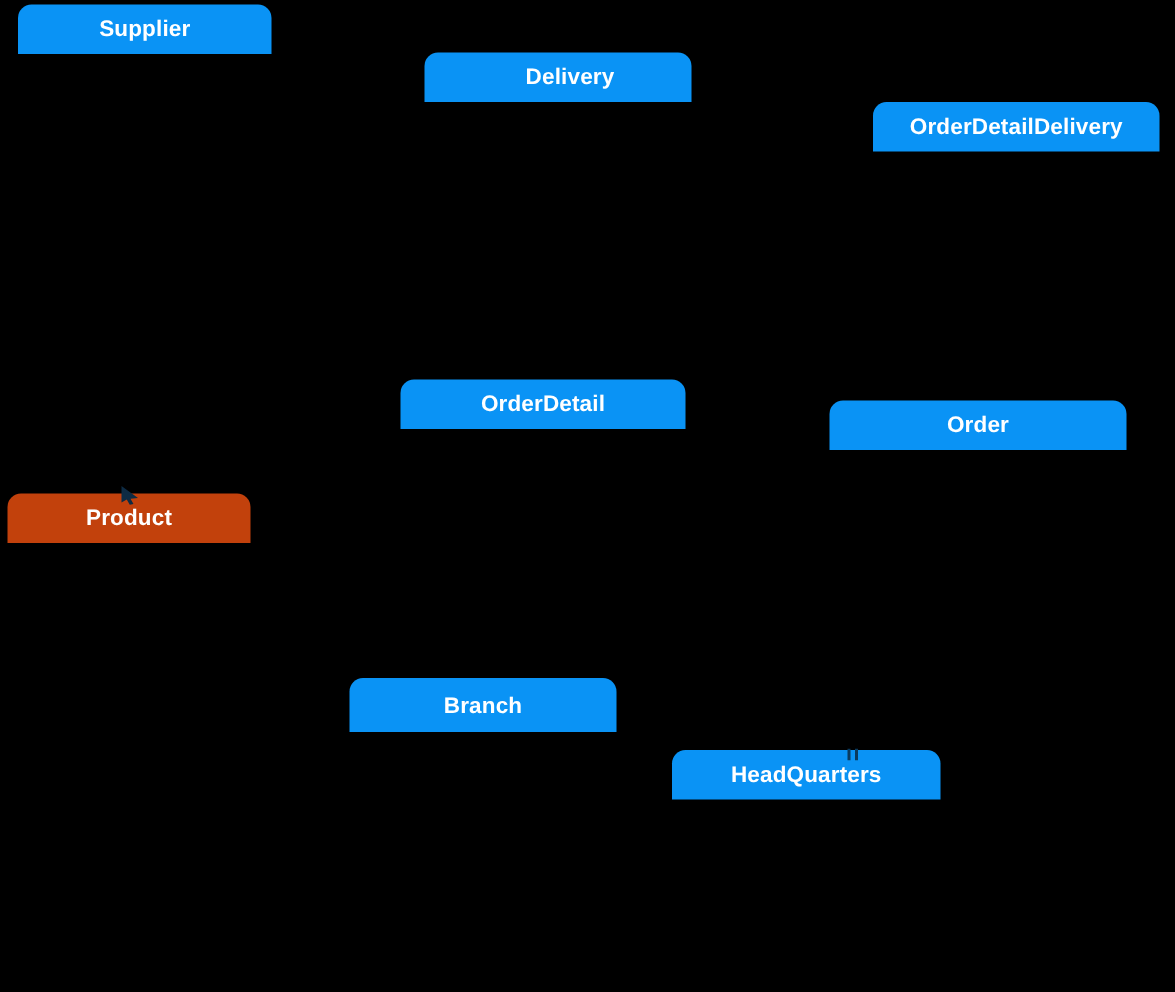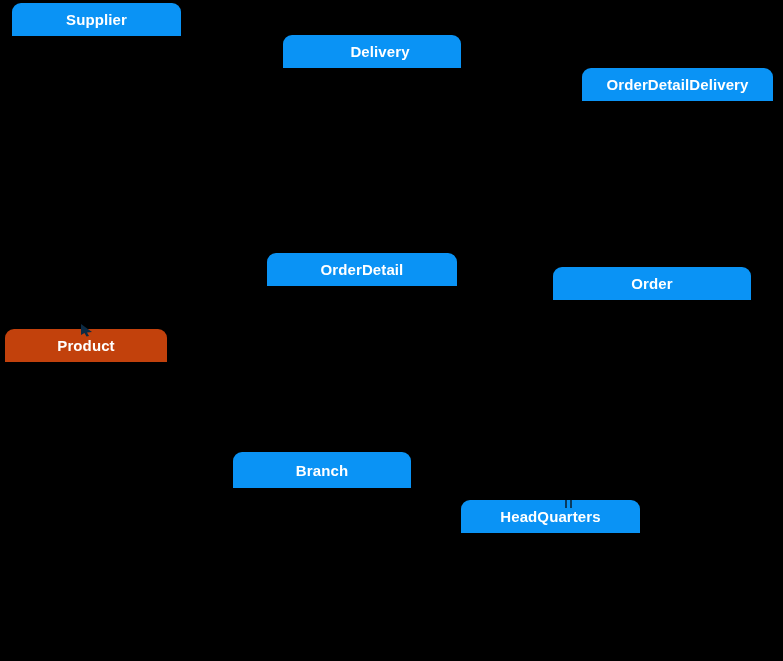--- a/index.html
+++ b/index.html
@@ -67,21 +67,21 @@
     </div>
     <div class="entity-node" style="left: 553px; top: 267px; width: 198px; height: 33px; background: rgb(10, 147, 245);">
       <span class="entity-title" style="color: rgb(255, 255, 255);">Order</span>
     </div>
     <div class="entity-node" style="left: 5px; top: 329px; width: 162px; height: 33px; background: #c2410c;">
       <span class="entity-title" style="color: rgb(255, 255, 255);">Product</span>
     </div>
     <div class="entity-node" style="left: 233px; top: 452px; width: 178px; height: 36px; background: rgb(10, 147, 245);">
       <span class="entity-title" style="color: rgb(255, 255, 255);">Branch</span>
     </div>
-    <div class="entity-node" style="left: 461px; top: 500px; width: 179px; height: 33px; background: rgb(10, 147, 245);">
+    <div class="entity-node" style="left: 448px; top: 500px; width: 179px; height: 33px; background: rgb(10, 147, 245);">
       <span class="entity-title" style="color: rgb(255, 255, 255);">HeadQuarters</span>
     </div>
     <div class="connector-stub" style="left: 564px; top: 494px; width: 12px; height: 8px;"><svg width="12" height="8" viewBox="0 0 12 8">
         <rect x="1" y="0" width="2" height="8" fill="#0a3a5e"></rect>
         <rect x="6" y="0" width="2" height="8" fill="#0a3a5e"></rect>
       </svg></div>
     <div class="cursor-arrow" style="left: 80px; top: 323px; width: 16px; height: 14px;"><svg width="16" height="14" viewBox="0 0 16 14">
         <path d="M1 1 L12 9 L7 9.5 L9 13 L6.5 13.5 L4.5 10 L1 12 Z" fill="#0d2b44"></path>
       </svg></div>
   </div>

